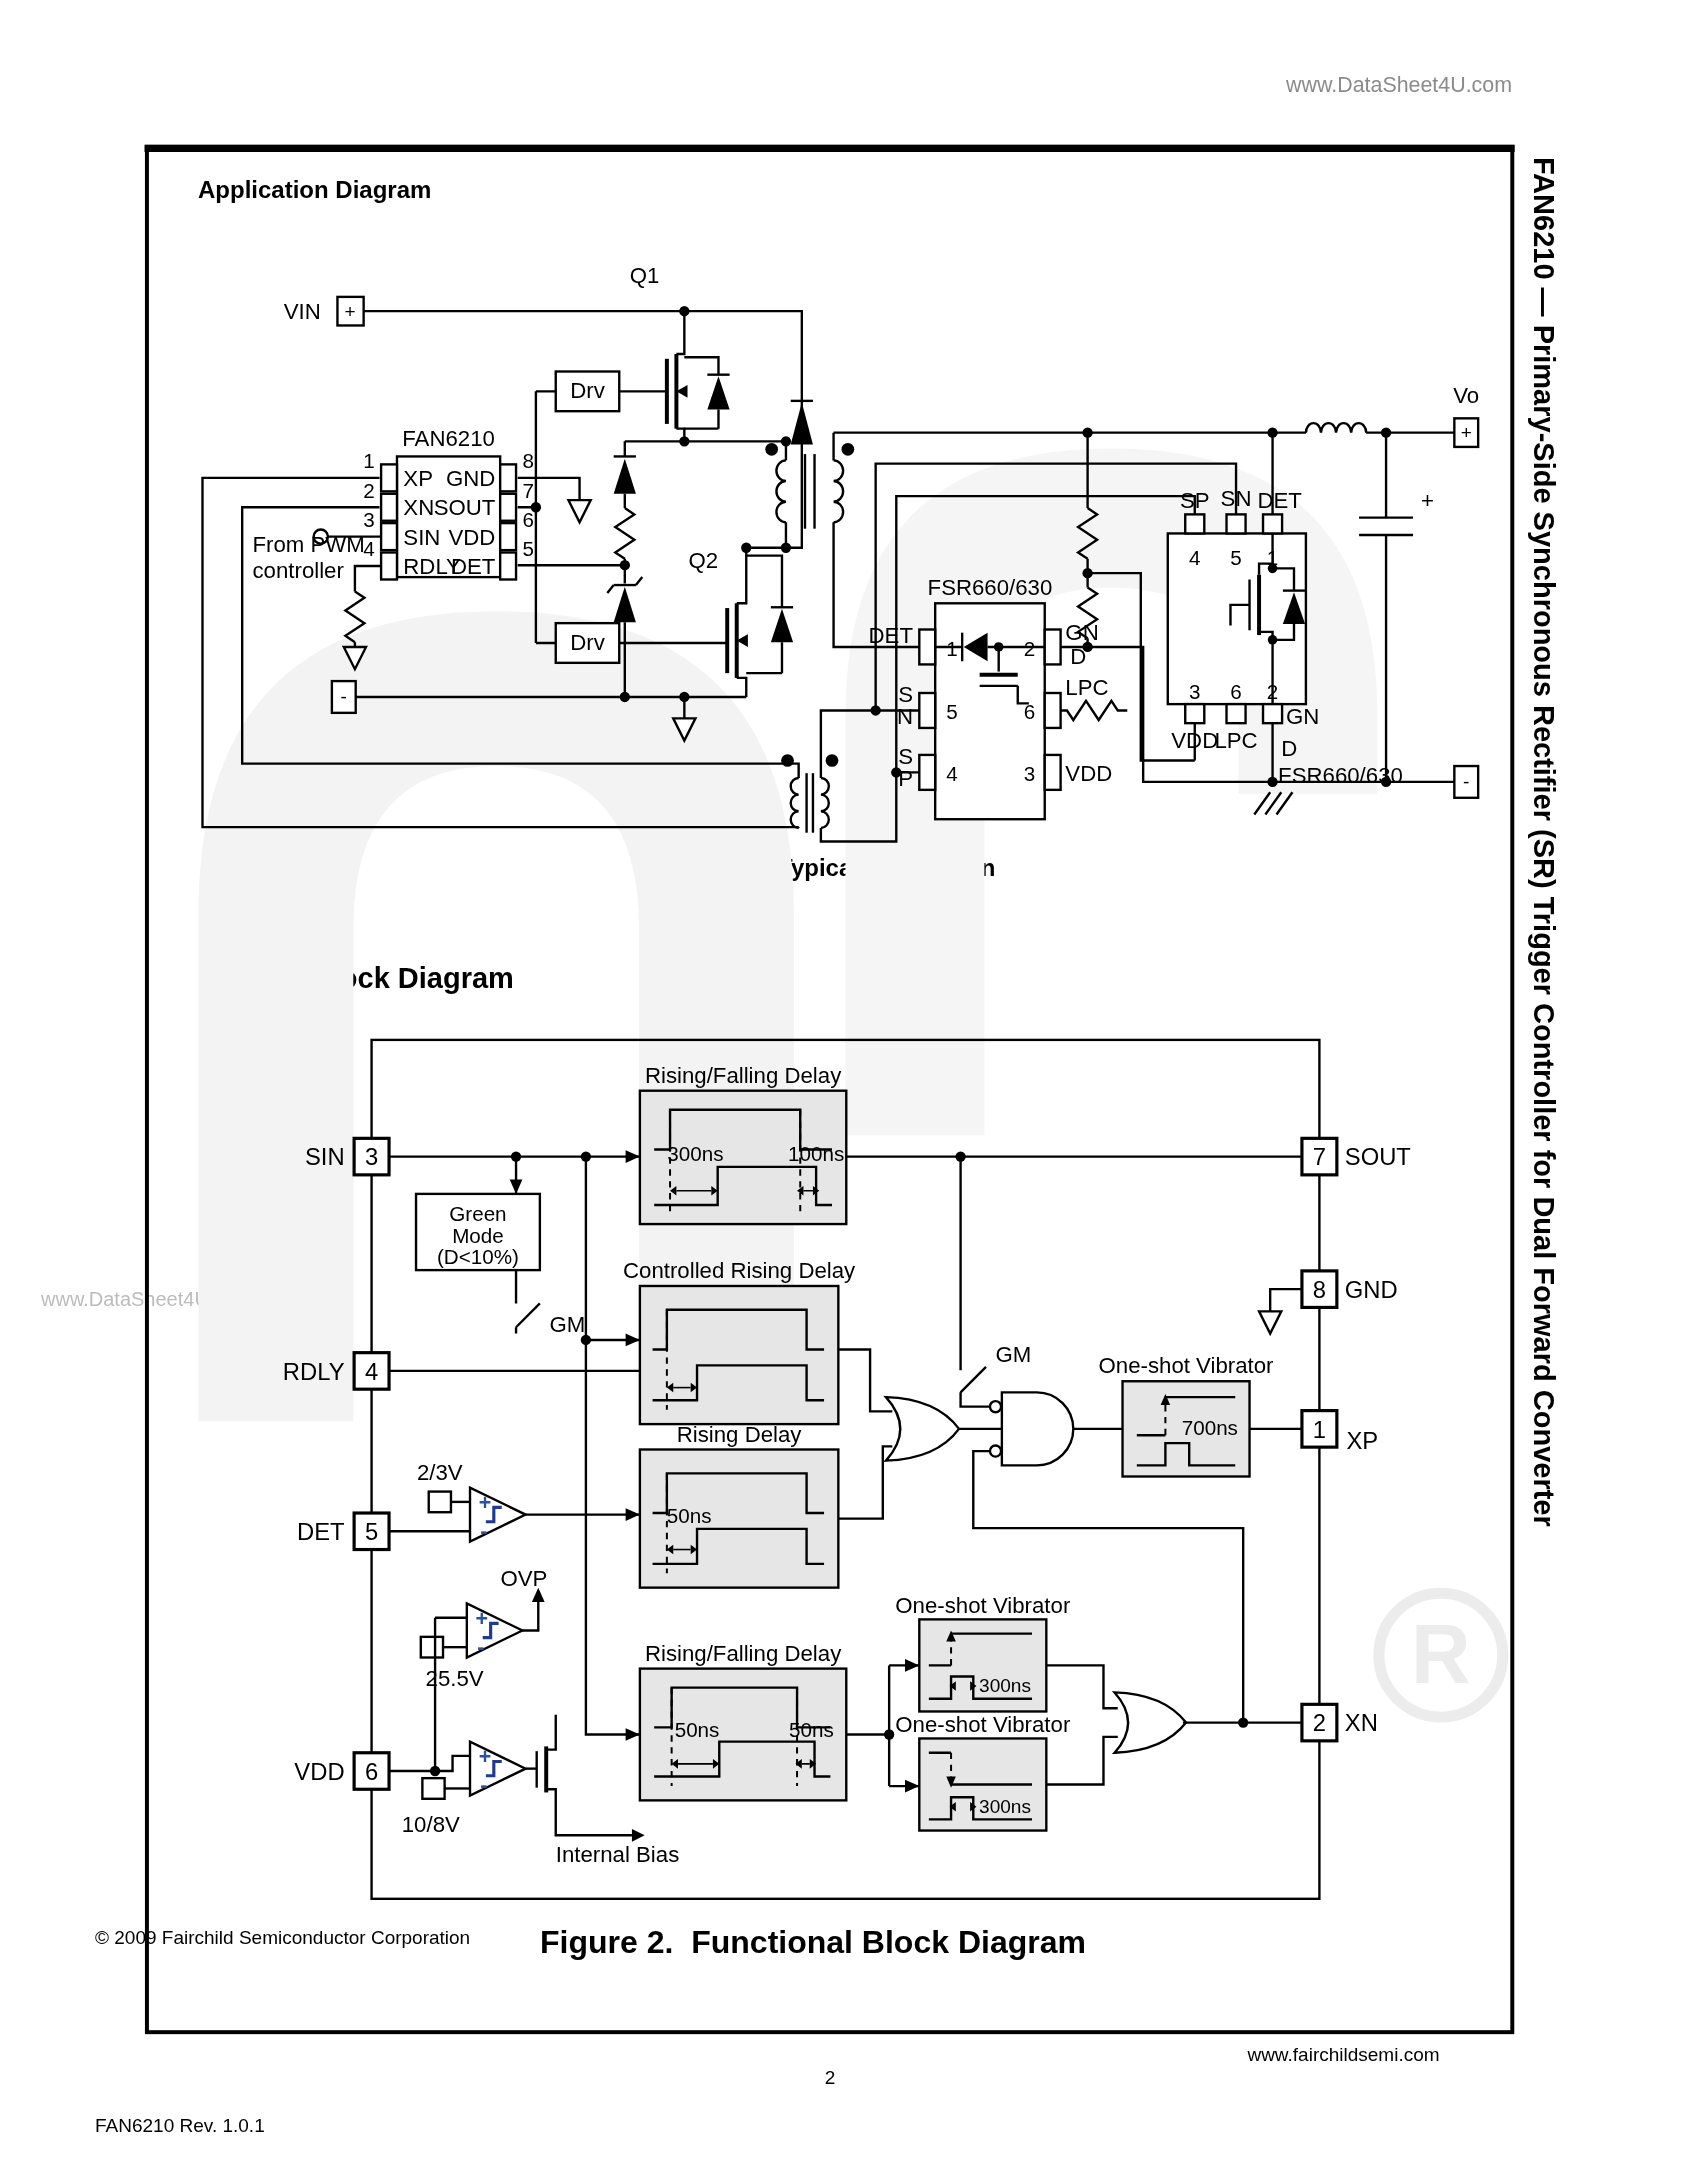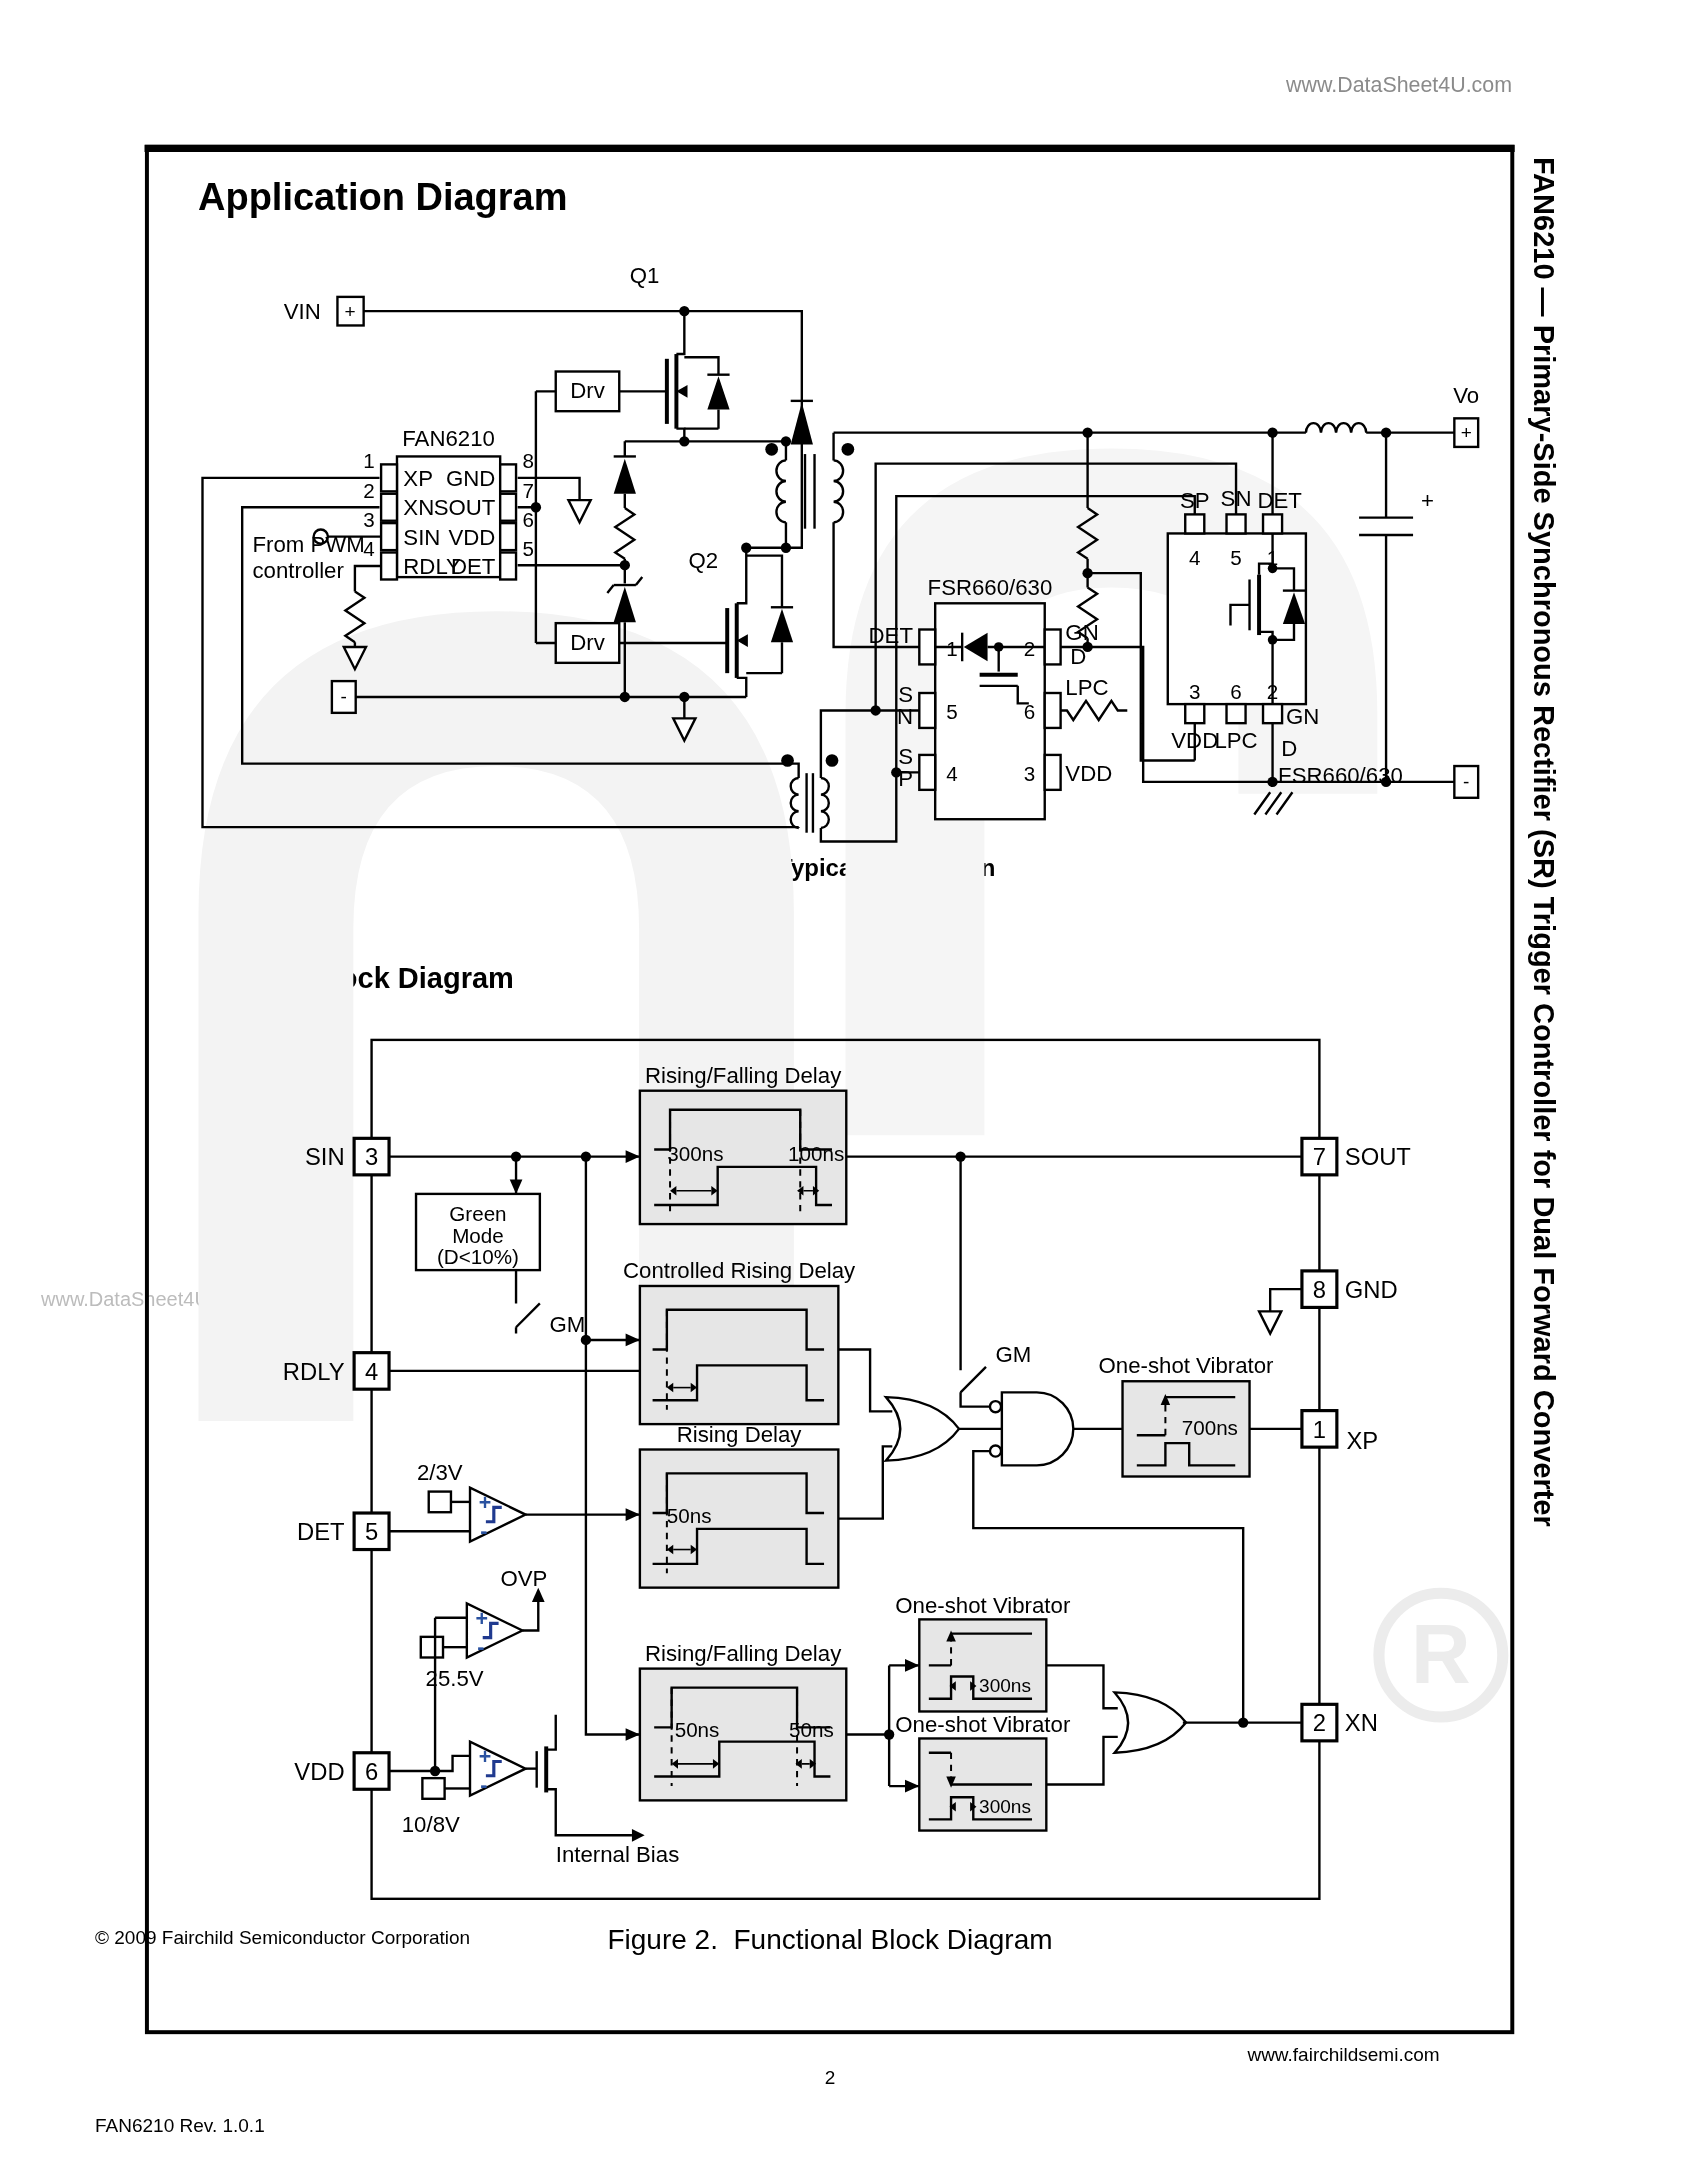--- a/index.html
+++ b/index.html
@@ -26,27 +26,27 @@
 <body>
 
 <div id="page">
 
   <div class="abs" style="left:1175px;top:73px;width:337px;text-align:right;font-size:21.4px;color:#8b8b8b;">www.DataSheet4U.com</div>
 
   <div class="abs" style="left:41px;top:1288px;font-size:20px;color:#bcbcbc;">www.DataSheet4U.com</div>
 
   <div class="abs" style="left:1527px;top:157px;height:1453px;writing-mode:vertical-rl;font-size:29px;font-weight:bold;color:#000;">FAN6210 — Primary-Side Synchronous Rectifier (SR) Trigger Controller for Dual Forward Converter</div>
 
-  <div class="abs hd" style="left:198px;top:176px;font-size:38px;">Application Diagram</div>
+  <div class="abs hd" style="left:198px;top:176px;font-size:24px;">Application Diagram</div>
   <div class="abs hd" style="left:198px;top:962px;font-size:29px;">Internal Block Diagram</div>
 
   <div class="abs" style="left:147px;top:854px;width:1366px;text-align:center;font-size:24px;font-weight:bold;">
     <span>Figure 1.</span>&nbsp;&nbsp;<span>Typical Application</span>
   </div>
-  <div class="abs" style="left:147px;top:1924px;width:1366px;text-align:center;font-size:28px;font-weight:normal;">
+  <div class="abs" style="left:130px;top:1924px;width:1366px;text-align:center;font-size:32px;font-weight:bold;">
     <span>Figure 2.</span>&nbsp;&nbsp;<span>Functional Block Diagram</span>
   </div>
 
   <div class="abs" style="left:95px;top:1927px;font-size:19px;">© 2009 Fairchild Semiconductor Corporation</div>
   <div class="abs" style="left:95px;top:2071px;font-size:19px;margin-top:44px;">FAN6210 Rev. 1.0.1</div>
   <div class="abs" style="left:147px;top:2067px;width:1366px;text-align:center;font-size:19px;">2</div>
   <div class="abs" style="left:1175px;top:2044px;width:337px;text-align:center;font-size:19px;">www.fairchildsemi.com</div>
 
   <svg class="abs" style="left:0;top:0" width="1687" height="2183" viewBox="0 0 2125 2750">
 

